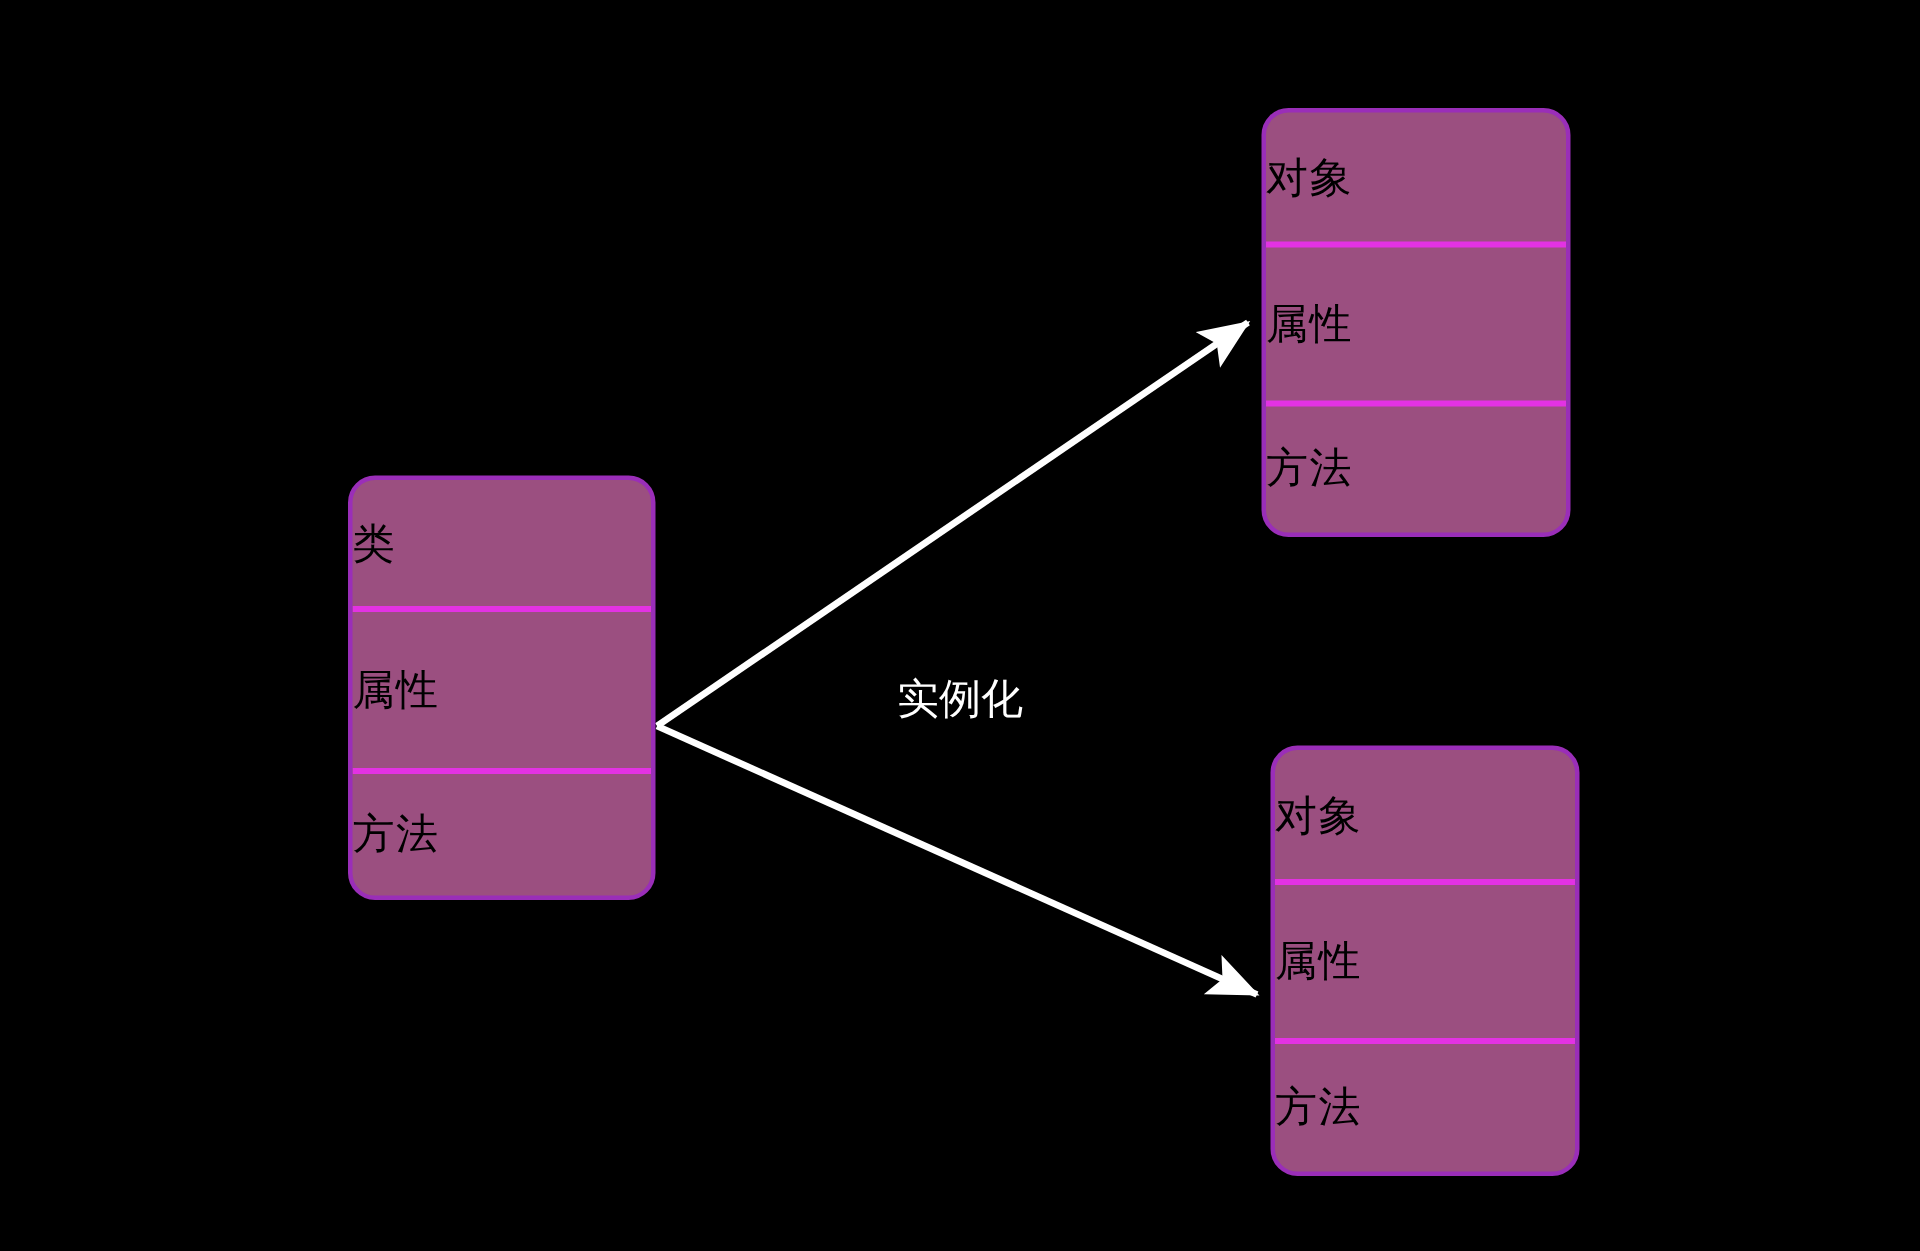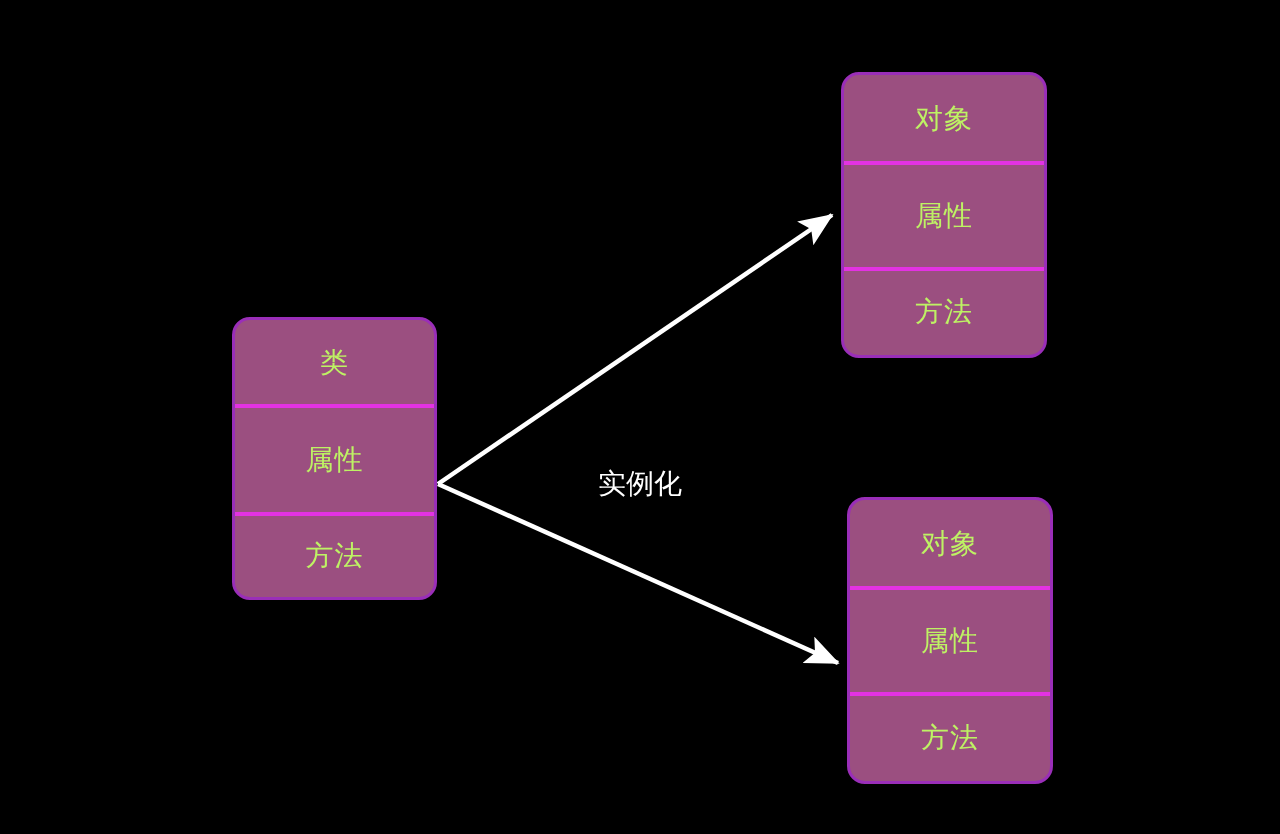--- a/index.html
+++ b/index.html
@@ -22,22 +22,21 @@
     border: 3px solid #9A2EB8;
     border-radius: 18px;
     display: flex;
     flex-direction: column;
     overflow: hidden;
   }
   .uml-cell {
     position: relative;
     display: flex;
     align-items: center;
-    justify-content: center;
-    color: #bef264;
+    color: #000000;
     font-size: 28px;
     line-height: 1;
     letter-spacing: 1px;
     white-space: nowrap;
   }
   .uml-divider {
     position: absolute;
     left: 0;
     right: 0;
     height: 4px;
@@ -109,15 +108,15 @@
     <div class="uml-divider" style="top: 86px;"></div>
     <div class="uml-cell" style="height: 106px; flex: 0 0 auto;">
       <span>属性</span>
     </div>
     <div class="uml-divider" style="top: 192px;"></div>
     <div class="uml-cell" style="flex: 1 1 auto;">
       <span>方法</span>
     </div>
   </div>
 
-  <div class="edge-label" id="edge-label-instantiate" style="left: 598px; top: 470px;">实例化</div>
+  <div class="edge-label" id="edge-label-instantiate" style="left: 598px; top: 452px;">实例化</div>
 
 </div>
 
 </body></html>

